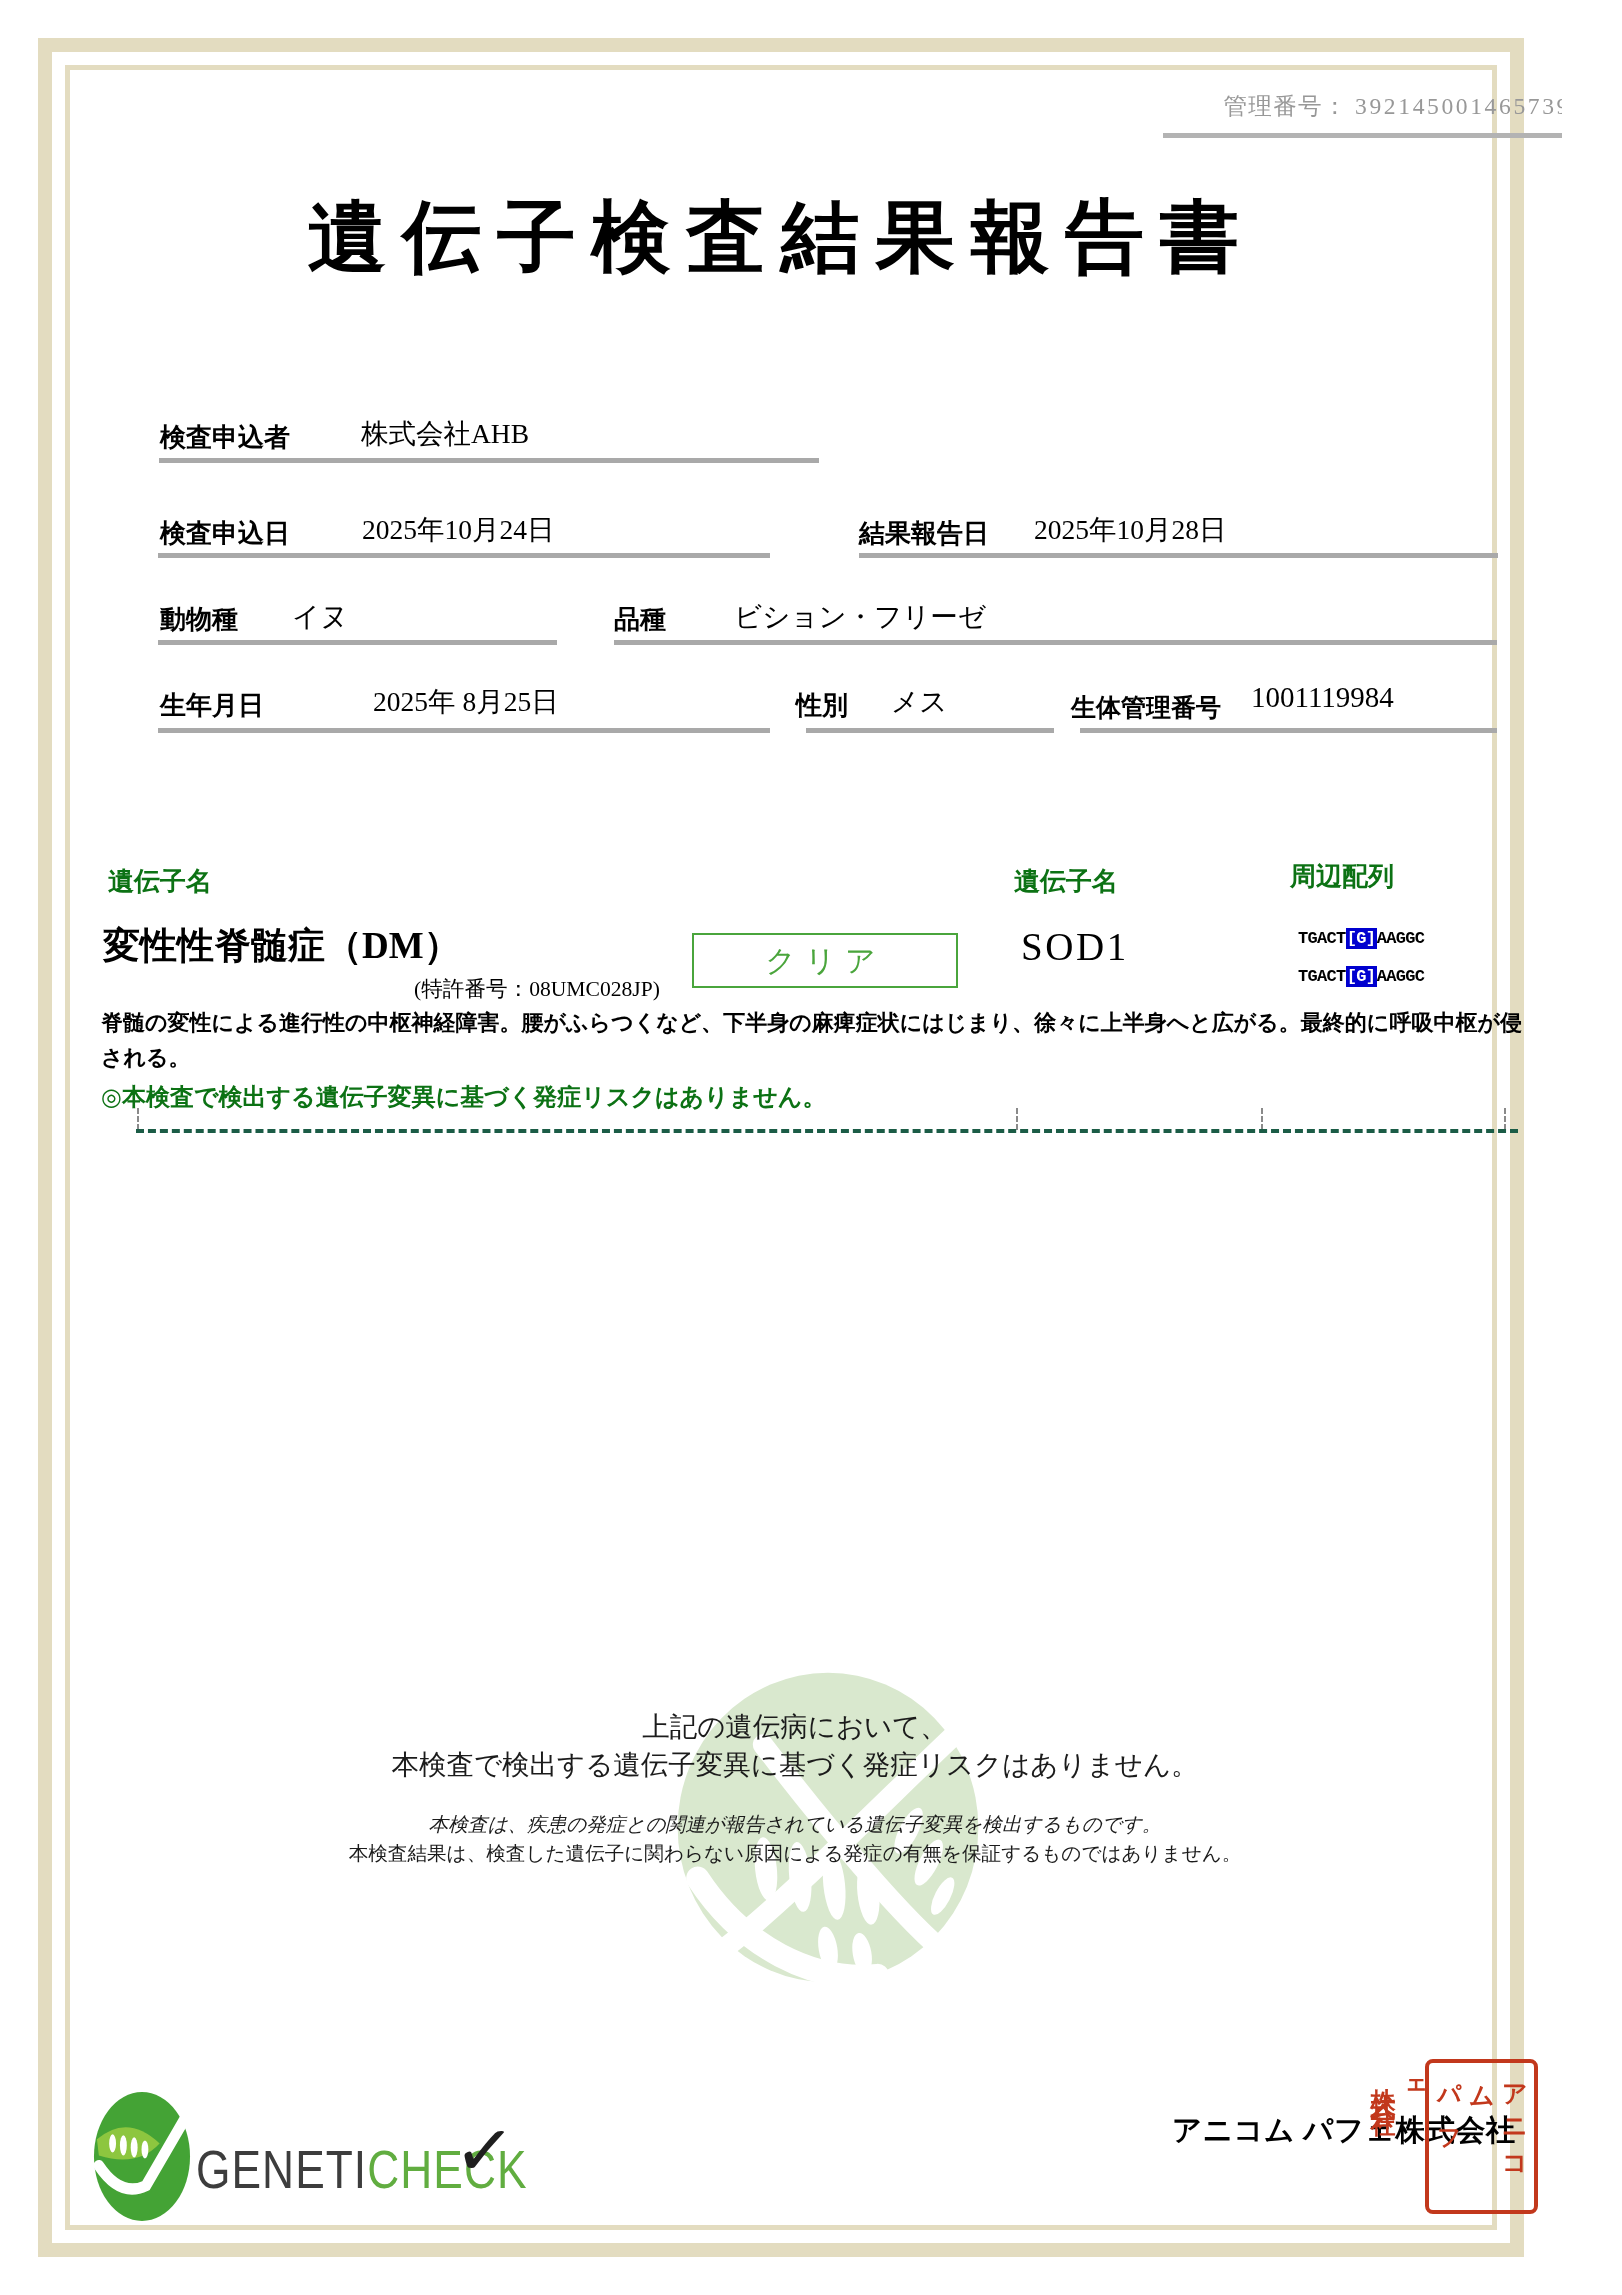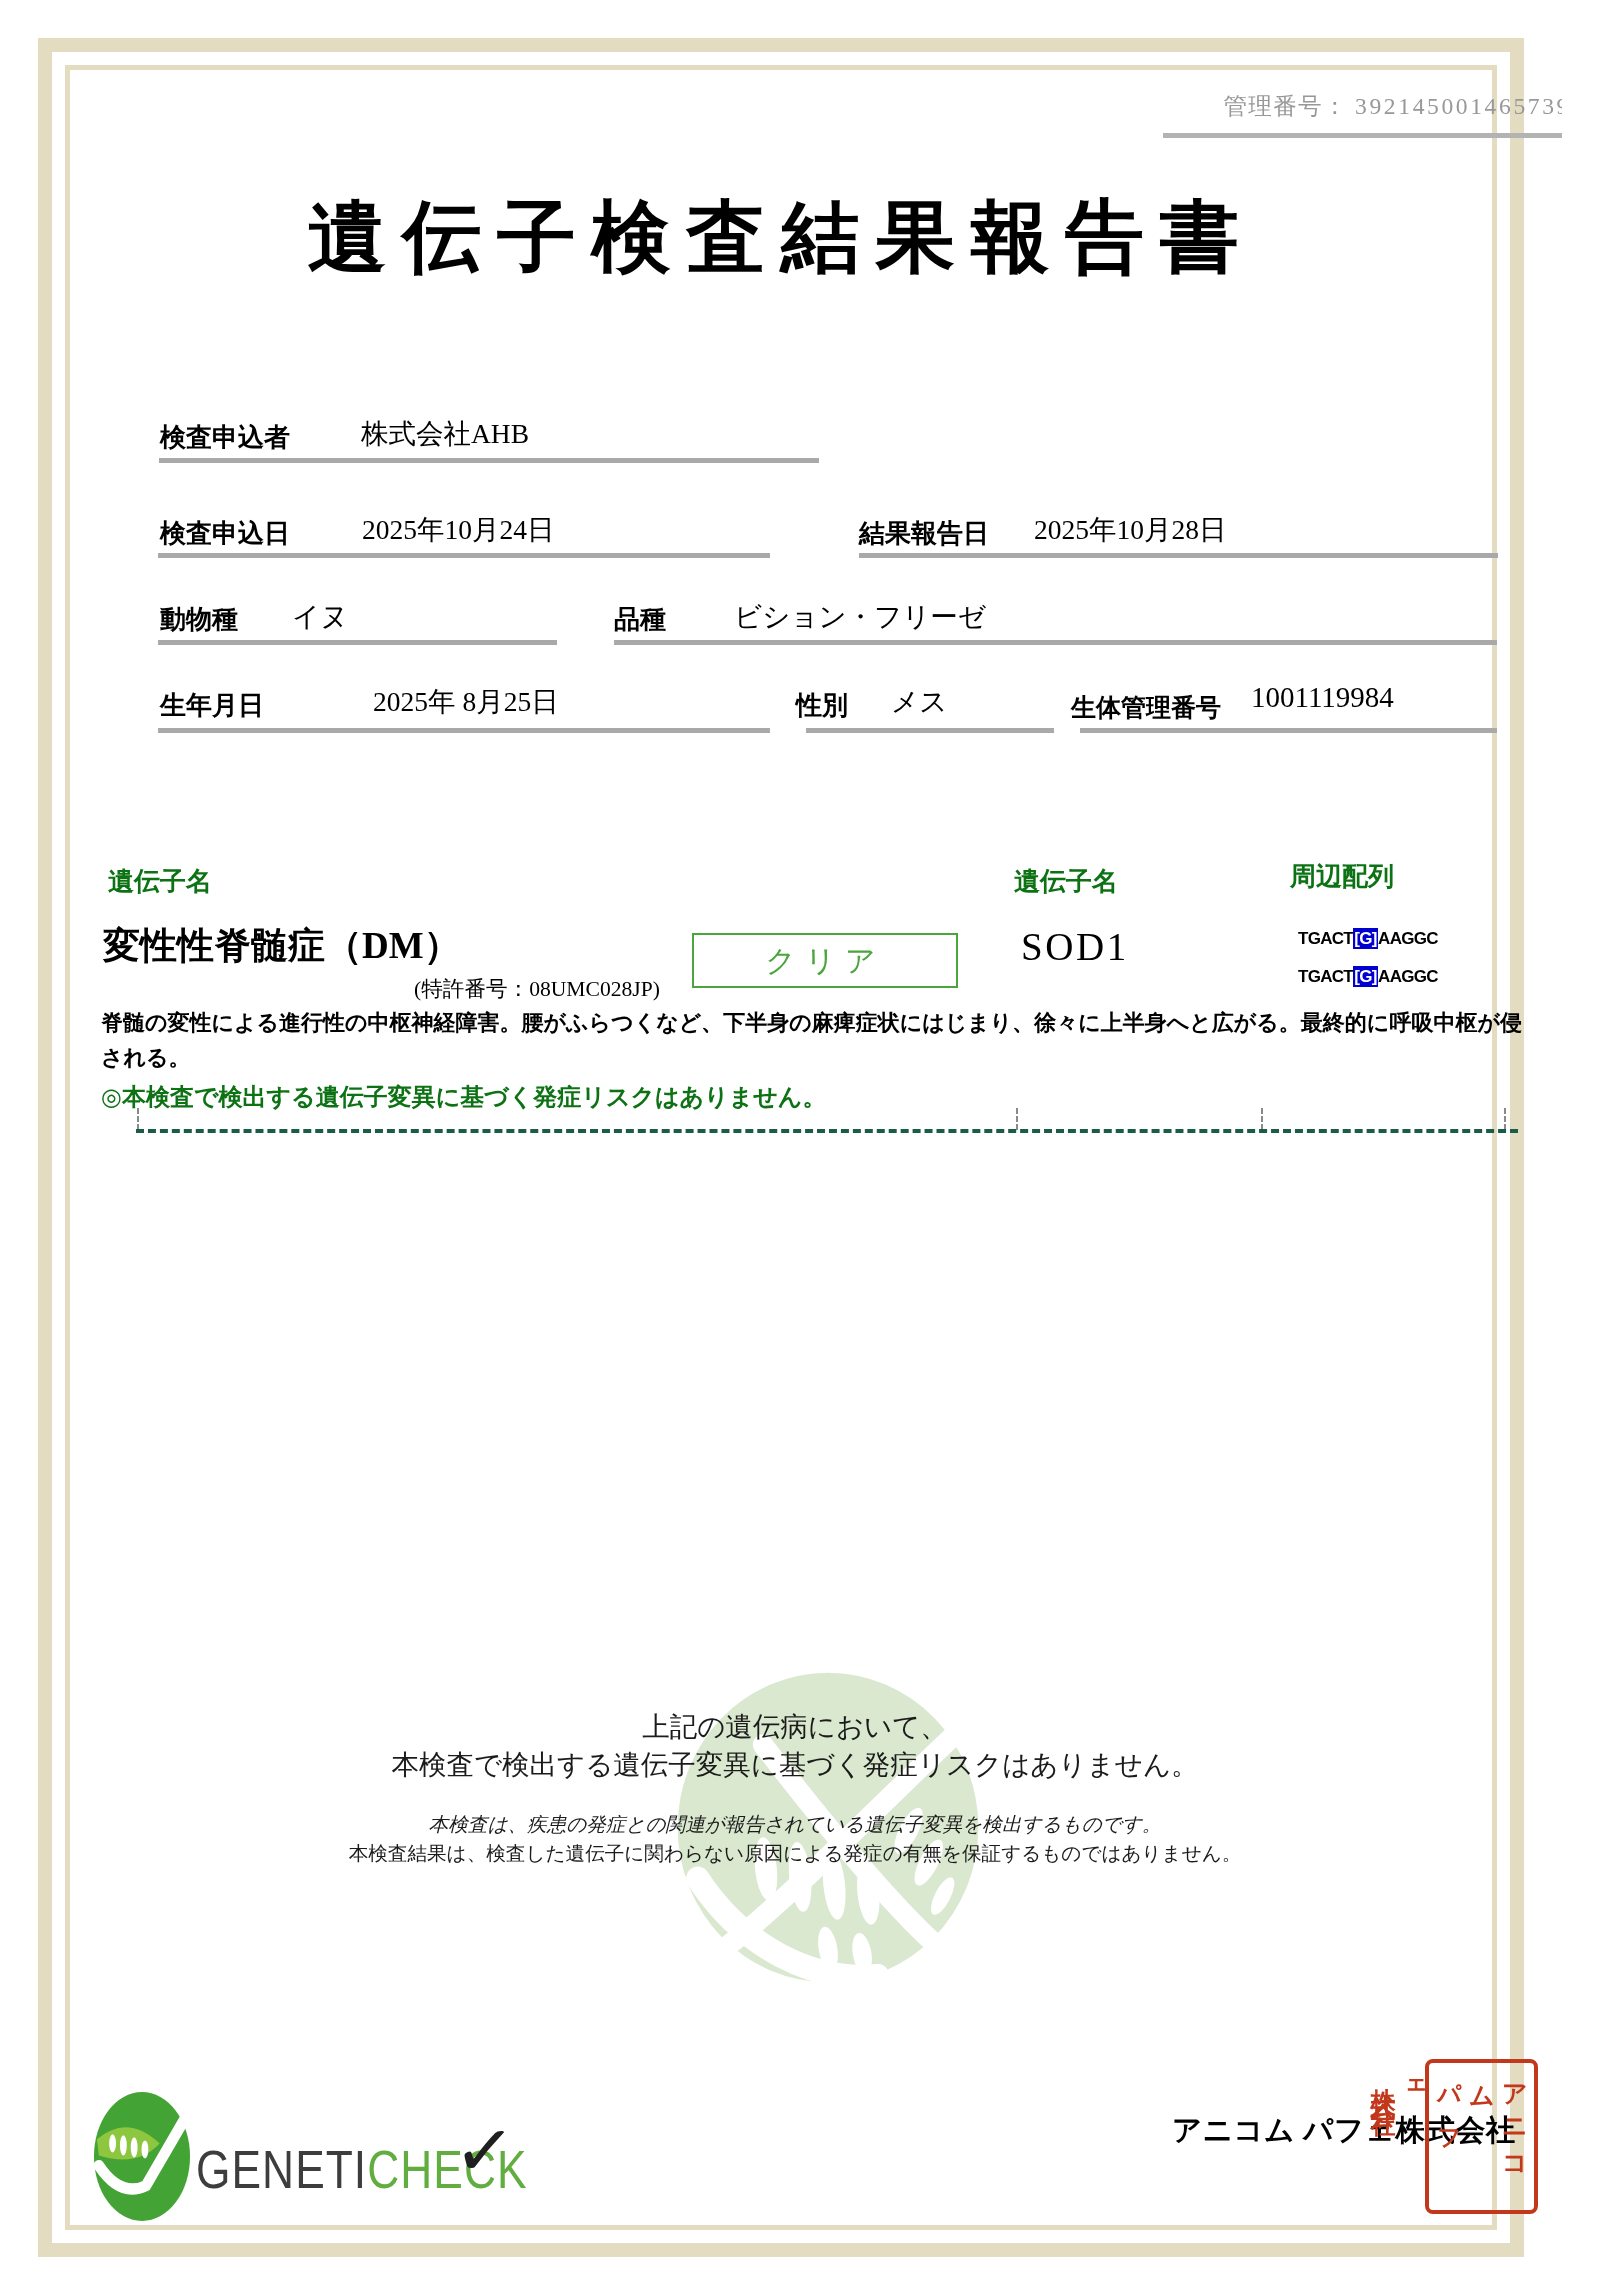--- a/index.html
+++ b/index.html
@@ -5,21 +5,21 @@
   html,body{margin:0;padding:0;background:#fff;}
   .page{position:relative;width:1562px;height:2295px;background:#ffffff;overflow:hidden;
         font-family:"Liberation Serif","DejaVu Serif",serif;color:#000;}
   
   .frame-outer{position:absolute;left:38px;top:38px;right:38px;bottom:38px;
         border:14.4px solid #e3dcc0;pointer-events:none;}
   .frame-inner{position:absolute;left:65px;top:65px;right:65px;bottom:65px;
         border:5.9px solid #e3dcc0;pointer-events:none;}
   .abs{position:absolute;}
   .sans{font-family:"Liberation Sans","DejaVu Sans",sans-serif;}
-  .mono{font-family:Liberation Sans, sans-serif;}
+  .mono{font-family:Liberation Mono, monospace;}
   .gray-bar{position:absolute;height:5.2px;background:#a9a9a9;}
   .mgmt{top:90px;left:949px;width:622px;text-align:right;font-size:23.6px;color:#989898;letter-spacing:1.3px;}
   .mgmt-underline{top:133px;left:1163px;width:407px;height:4.6px;background:#b3b3b3;}
   .title{top:185px;left:0;right:0;text-align:center;font-size:79px;font-weight:bold;letter-spacing:15.7px;}
   .flabel{font-size:26px;font-weight:bold;}
   .fvalue{font-size:27.5px;}
   .sec-label{font-size:26px;font-weight:bold;color:#0c7214;}
   .disease{font-size:37px;font-weight:bold;}
   .patent{font-size:21.6px;}
   .result-box{left:692px;top:933px;width:262px;height:51px;border:2.6px solid #4aa53c;

